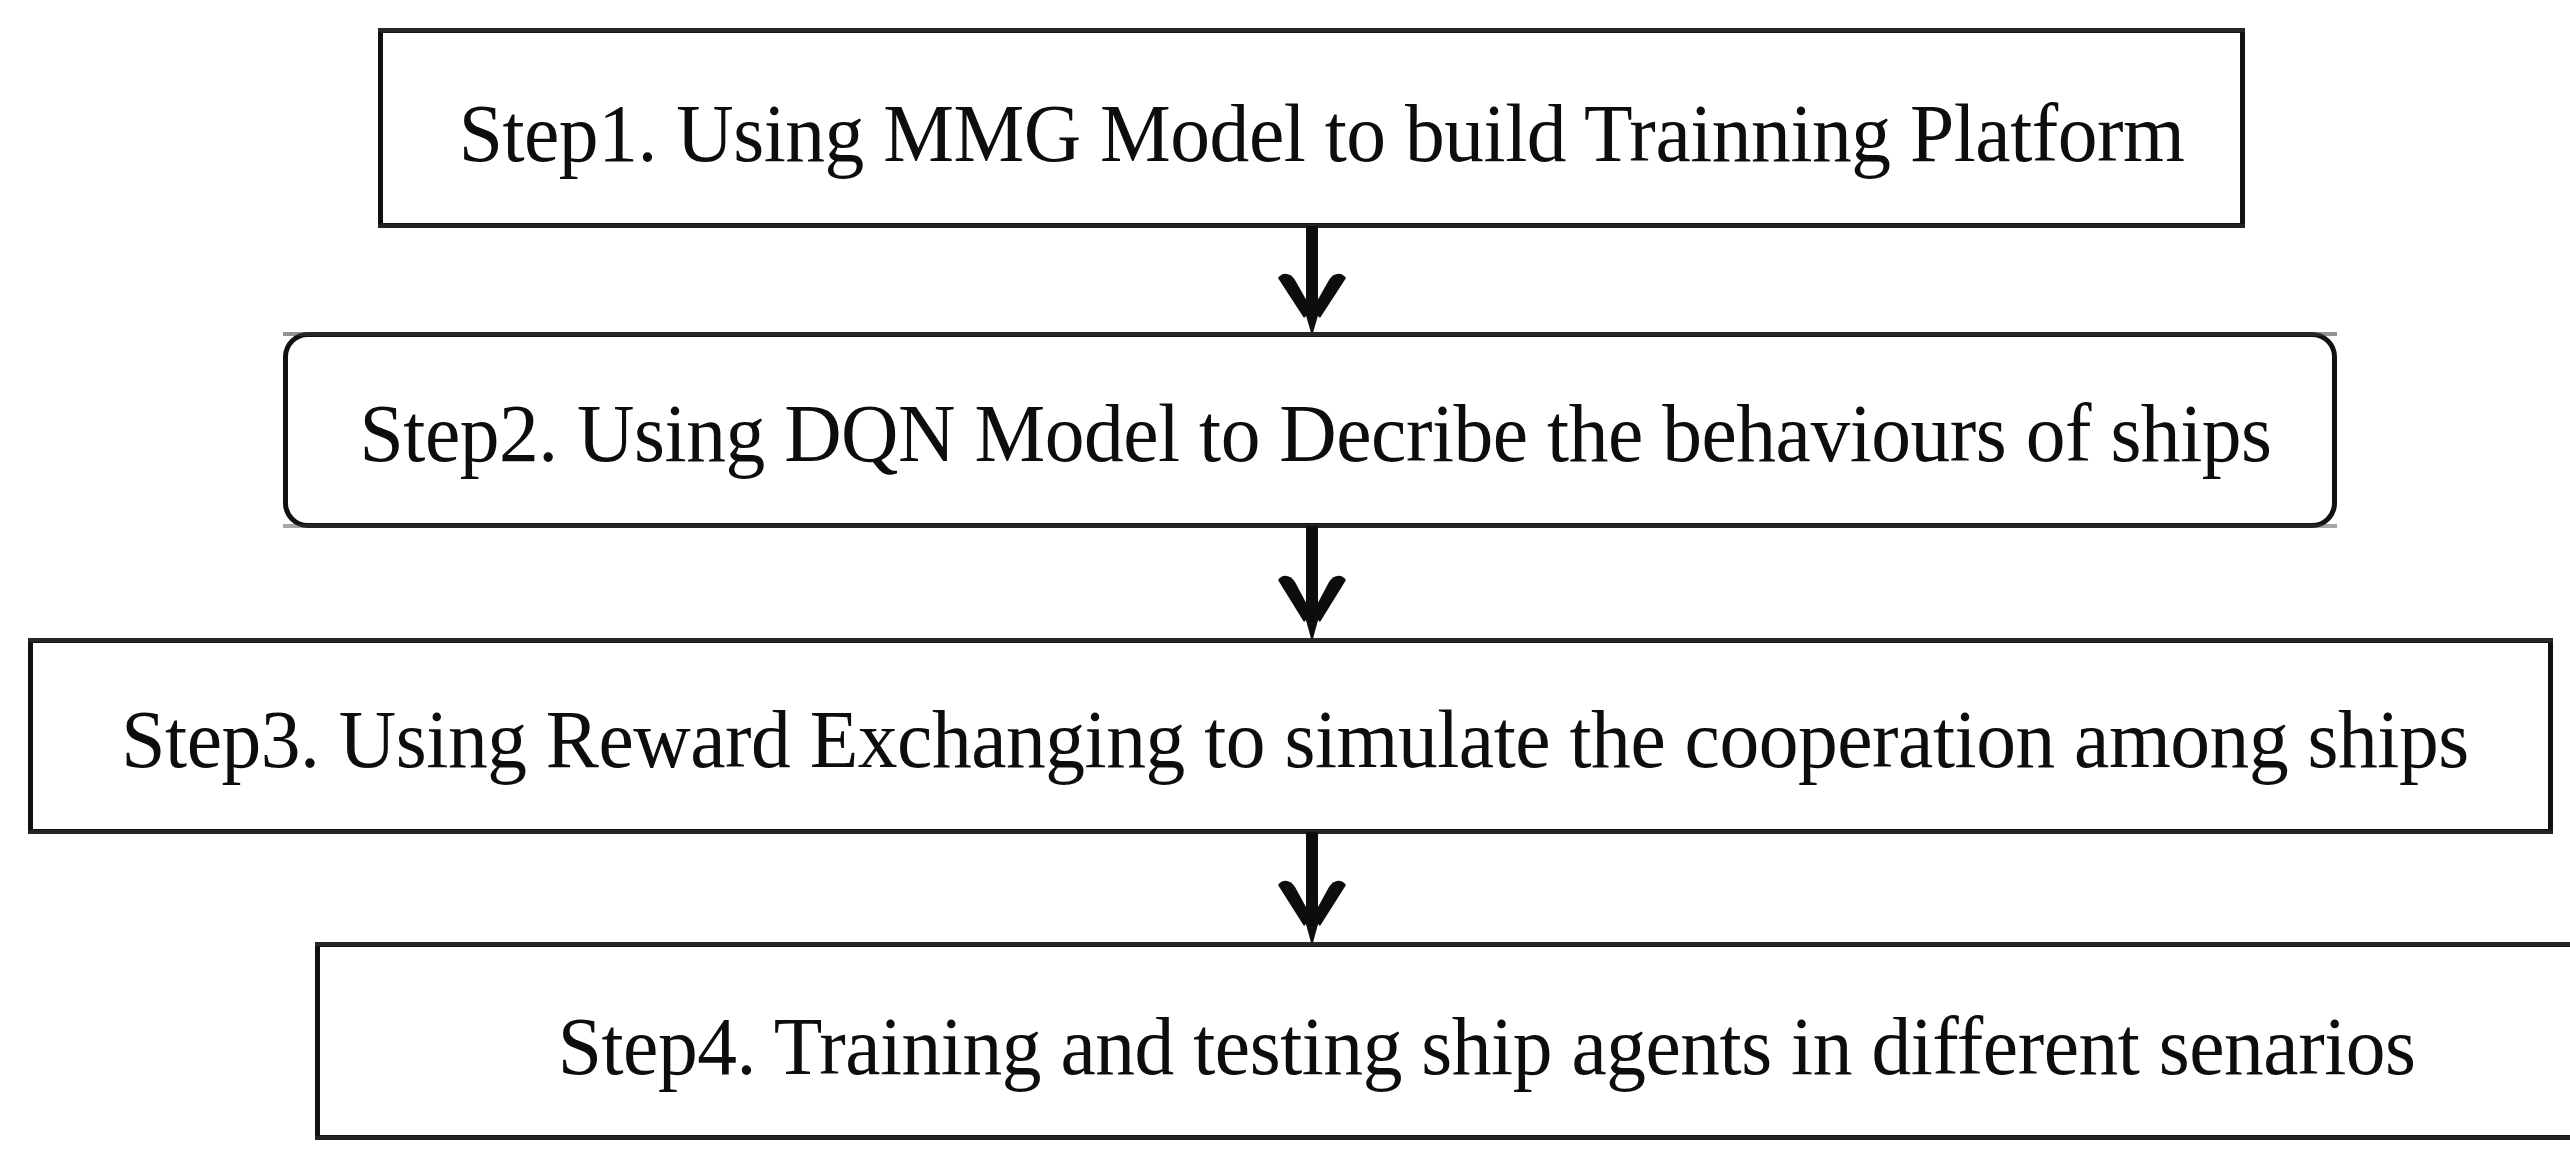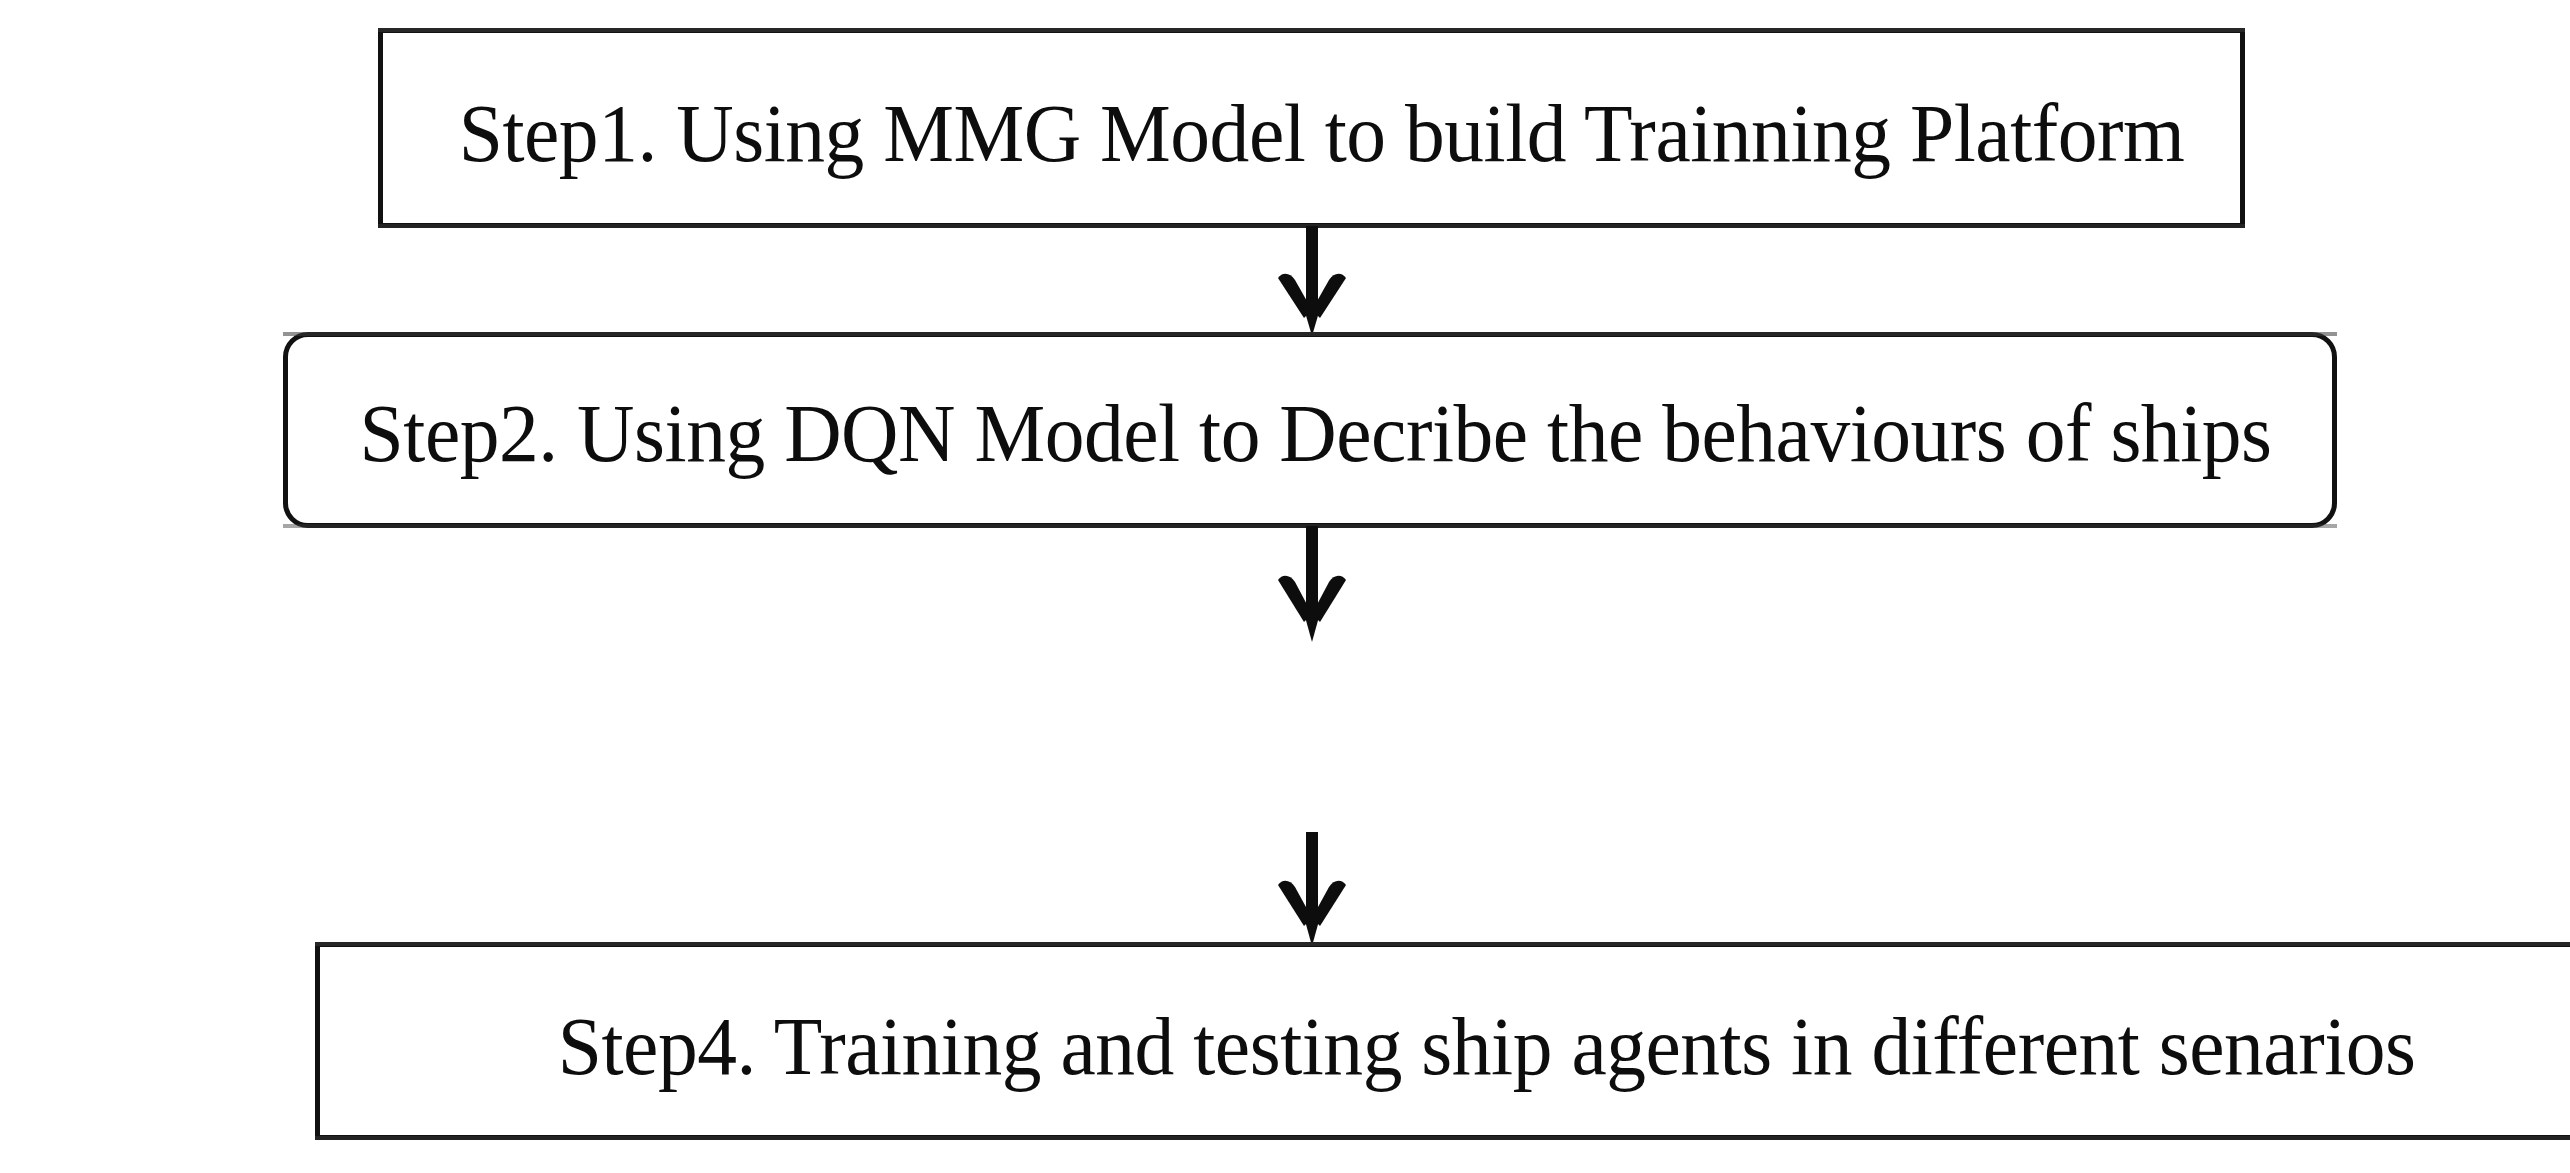--- a/index.html
+++ b/index.html
@@ -109,20 +109,23 @@
 
   <div class="connector" id="connector-2">
     <svg viewBox="0 0 120 116" preserveAspectRatio="none">
       <path d="M54 0 L54 82 L66 82 L66 0 Z" fill="#0d0d0d"></path>
       <path d="M26 54 C 30 48, 38 48, 43 56 L60 88 L52 96 Z" fill="#0d0d0d"></path>
       <path d="M94 54 C 90 48, 82 48, 77 56 L60 88 L68 96 Z" fill="#0d0d0d"></path>
       <path d="M50 80 L70 80 L60 116 Z" fill="#0d0d0d"></path>
     </svg>
   </div>
 
+  <div class="flow-box" id="box-3">
+    <span class="box-label">Step3. Using Reward Exchanging to simulate the cooperation among ships</span>
+  </div>
 
   <div class="connector" id="connector-3">
     <svg viewBox="0 0 120 114" preserveAspectRatio="none">
       <path d="M54 0 L54 80 L66 80 L66 0 Z" fill="#0d0d0d"></path>
       <path d="M26 53 C 30 47, 38 47, 43 55 L60 86 L52 94 Z" fill="#0d0d0d"></path>
       <path d="M94 53 C 90 47, 82 47, 77 55 L60 86 L68 94 Z" fill="#0d0d0d"></path>
       <path d="M50 78 L70 78 L60 114 Z" fill="#0d0d0d"></path>
     </svg>
   </div>
 

